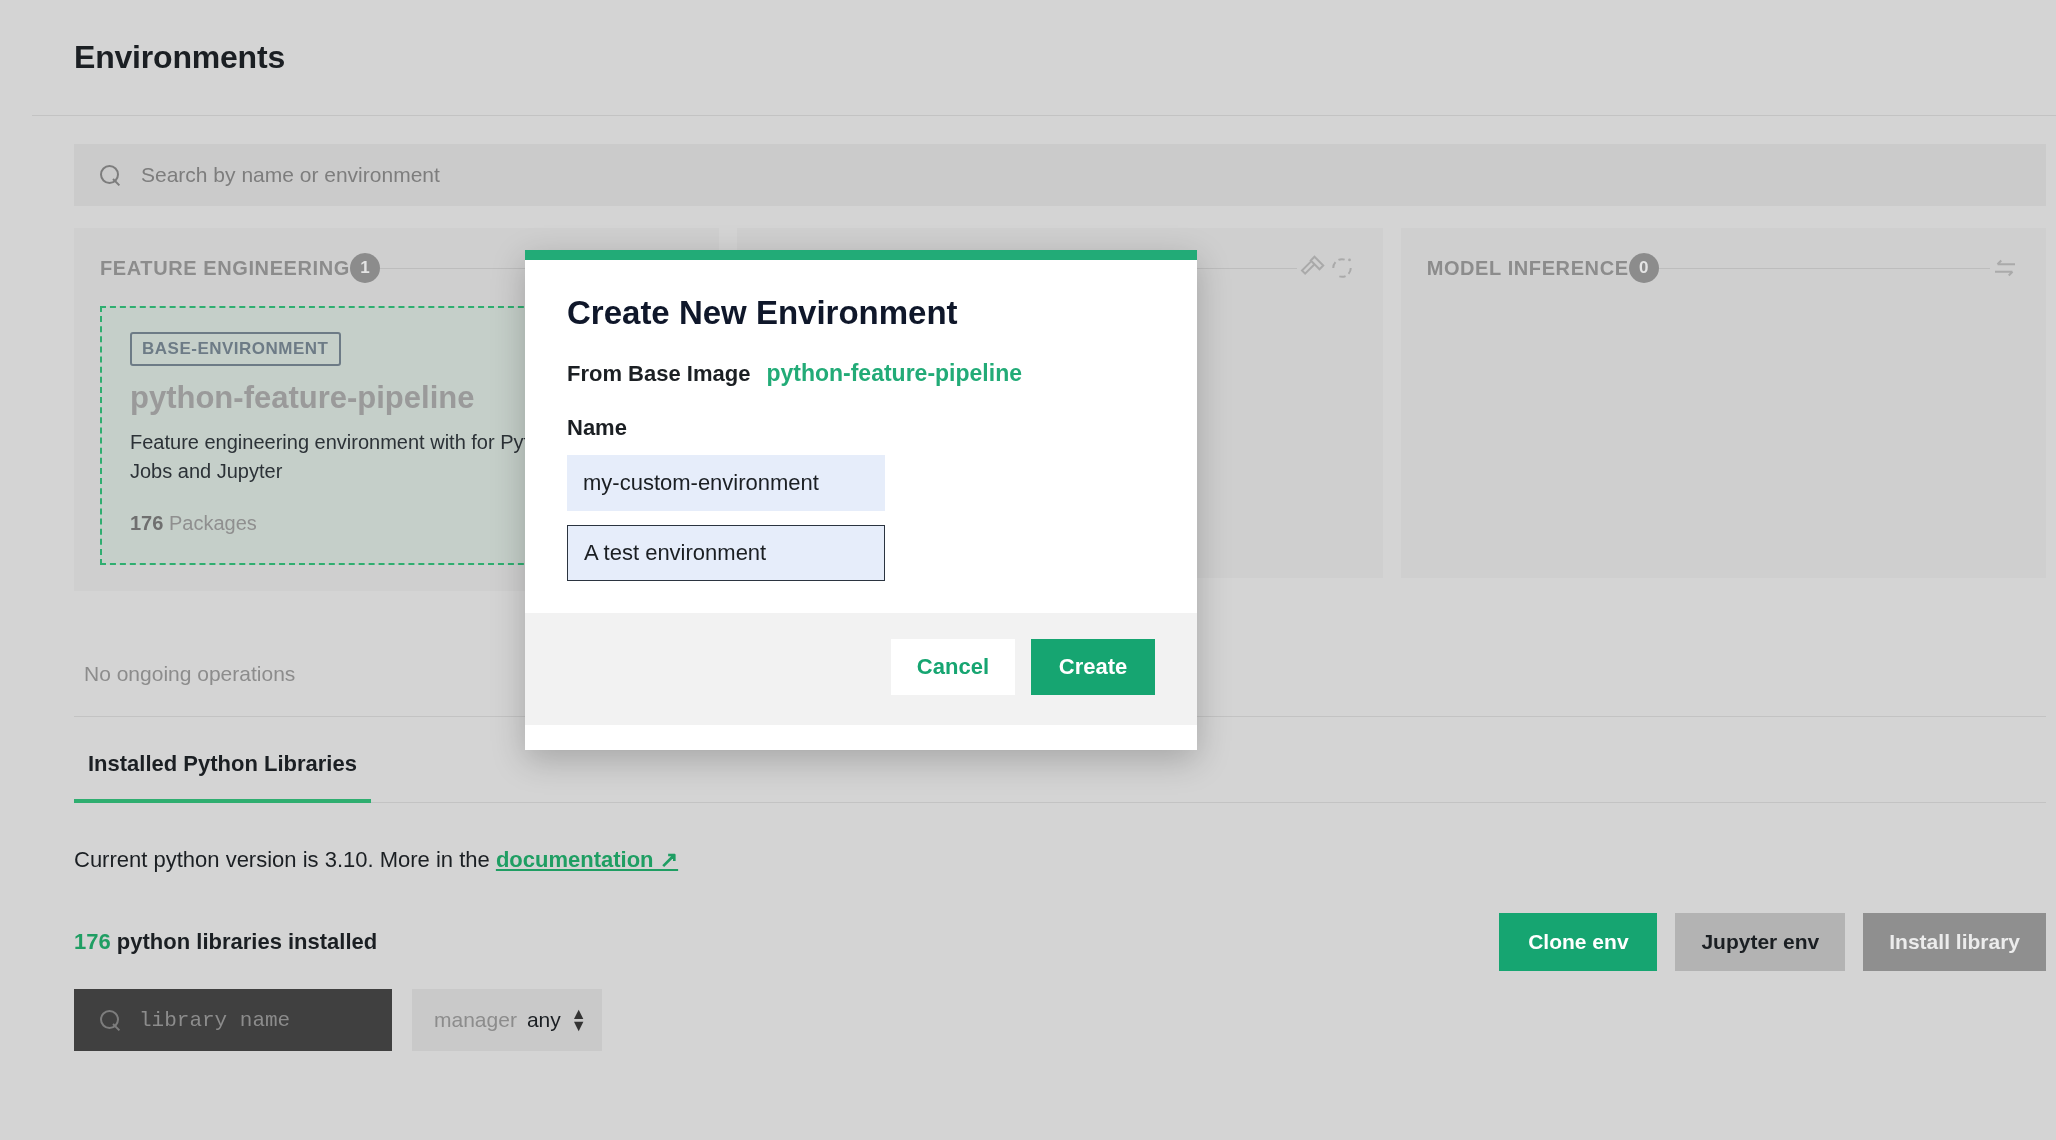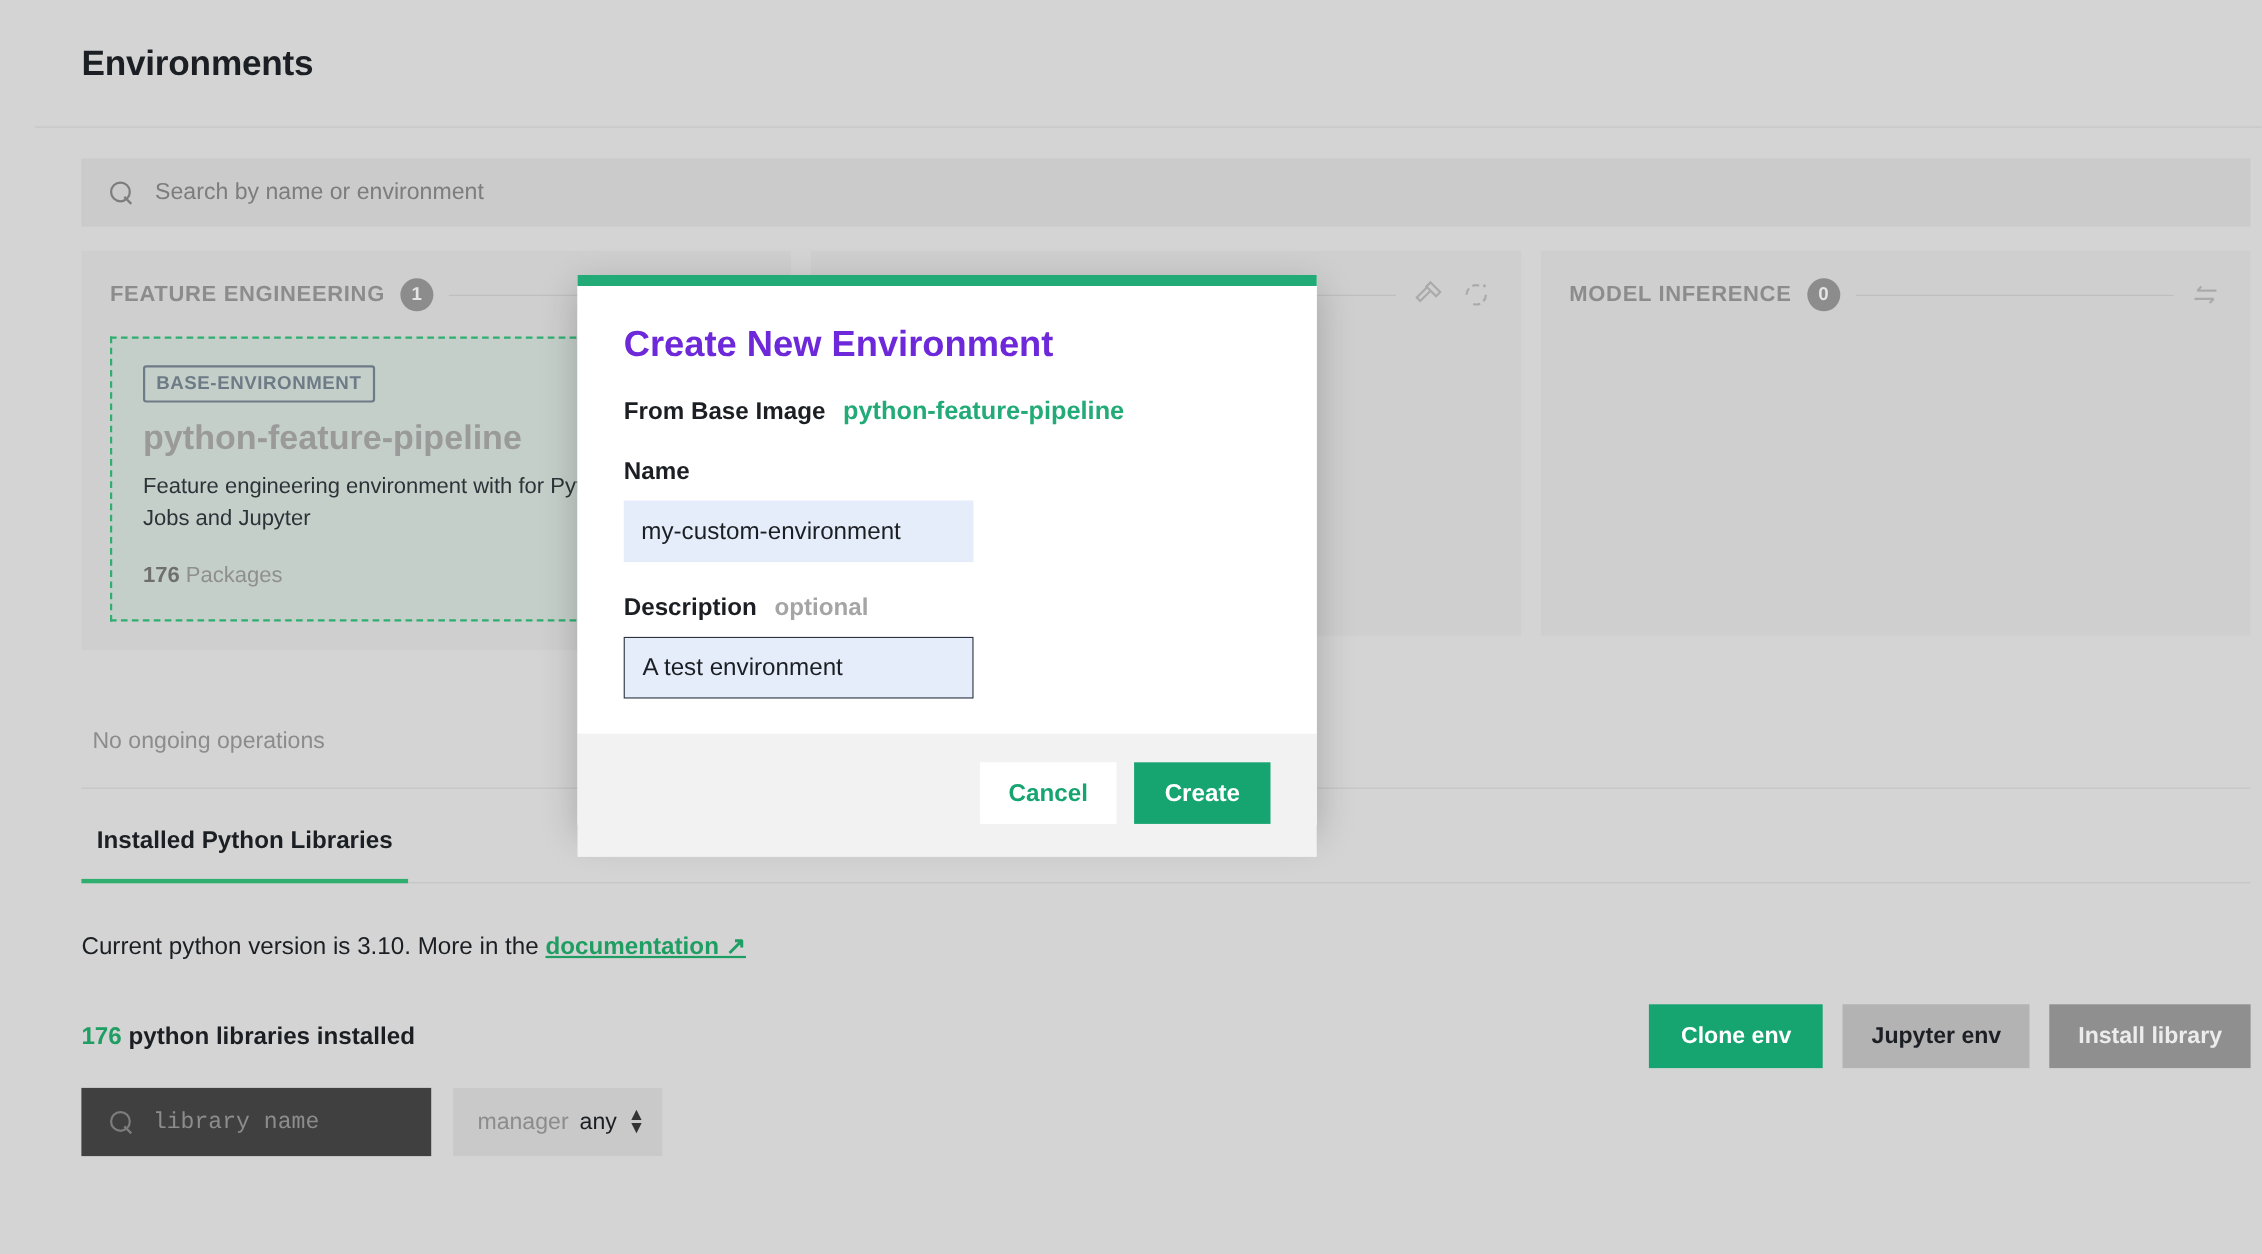--- a/index.html
+++ b/index.html
@@ -42,21 +42,21 @@
   }
   .column {
     background: #cfcfcf;
     padding: 20px 26px 26px 26px;
     min-height: 350px;
   }
   .col-1 { width: 658px; }
   .col-2 { width: 658px; }
   .col-3 { width: 658px; }
 
-  .col-head { display: flex; align-items: center; gap: 14px; height: 40px; text-align: center; }
+  .col-head { display: flex; align-items: center; height: 40px; text-align: center; }
   .col-head-title { font-size: 20px; font-weight: bold; color: #8c8c8c; letter-spacing: 0.6px; }
   .badge {
     width: 30px; height: 30px; border-radius: 50%;
     background: #8c8c8c; color: #e4e4e4;
     font-size: 17px; font-weight: bold;
     display: flex; align-items: center; justify-content: center;
   }
   .col-rule { flex: 1; height: 1px; background: #bdbdbd; }
   .col-icon { width: 30px; height: 30px; opacity: .55; display:flex; align-items:center; justify-content:center; }
   .col-icon svg { display:block; }
@@ -146,21 +146,21 @@
   
   .modal-shadow {
     position: absolute; left: 493px; top: 250px;
     width: 672px; height: 500px;
     box-shadow: 0 10px 32px rgba(0,0,0,.22);
     background: #fff;
   }
   .modal { position: absolute; left: 493px; top: 250px; width: 672px; }
   .modal-accent { height: 10px; background: #22ab77; }
   .modal-body { background: #fff; padding: 34px 42px 32px 42px; }
-  .modal-title { font-size: 33px; font-weight: bold; color: #6d28d9; }
+  .modal-title { font-size: 33px; font-weight: bold; color: #0f172a; }
   .modal-row { margin-top: 28px; display: flex; align-items: center; gap: 16px; }
   .modal-lbl { font-size: 22px; font-weight: bold; color: #1b1f23; }
   .modal-base { font-size: 23px; font-weight: bold; color: #22ab77; }
   .modal-optional { font-size: 22px; color: #a5a5a5; font-weight: bold; }
   .field {
     margin-top: 14px; width: 318px; height: 56px;
     background: #e6edfa; display: flex; align-items: center; padding-left: 16px;
     font-size: 22px; color: #1b1f23;
   }
   .field.focused { border: 1px solid #2b3440; }
@@ -291,24 +291,20 @@
       <div class="modal-row">
         <span class="modal-lbl">From Base Image</span>
         <span class="modal-base">python-feature-pipeline</span>
       </div>
 
       <div class="modal-row">
         <span class="modal-lbl">Name</span>
       </div>
       <div class="field">my-custom-environment</div>
 
-      <div class="modal-row">
-        <span class="modal-lbl">Description</span>
-        <span class="modal-optional">optional</span>
-      </div>
       <div class="field focused">A test environment</div>
     </div>
     <div class="modal-footer">
       <button class="m-btn m-cancel">Cancel</button>
       <button class="m-btn m-create">Create</button>
     </div>
   </div>
 
 </div>
 

